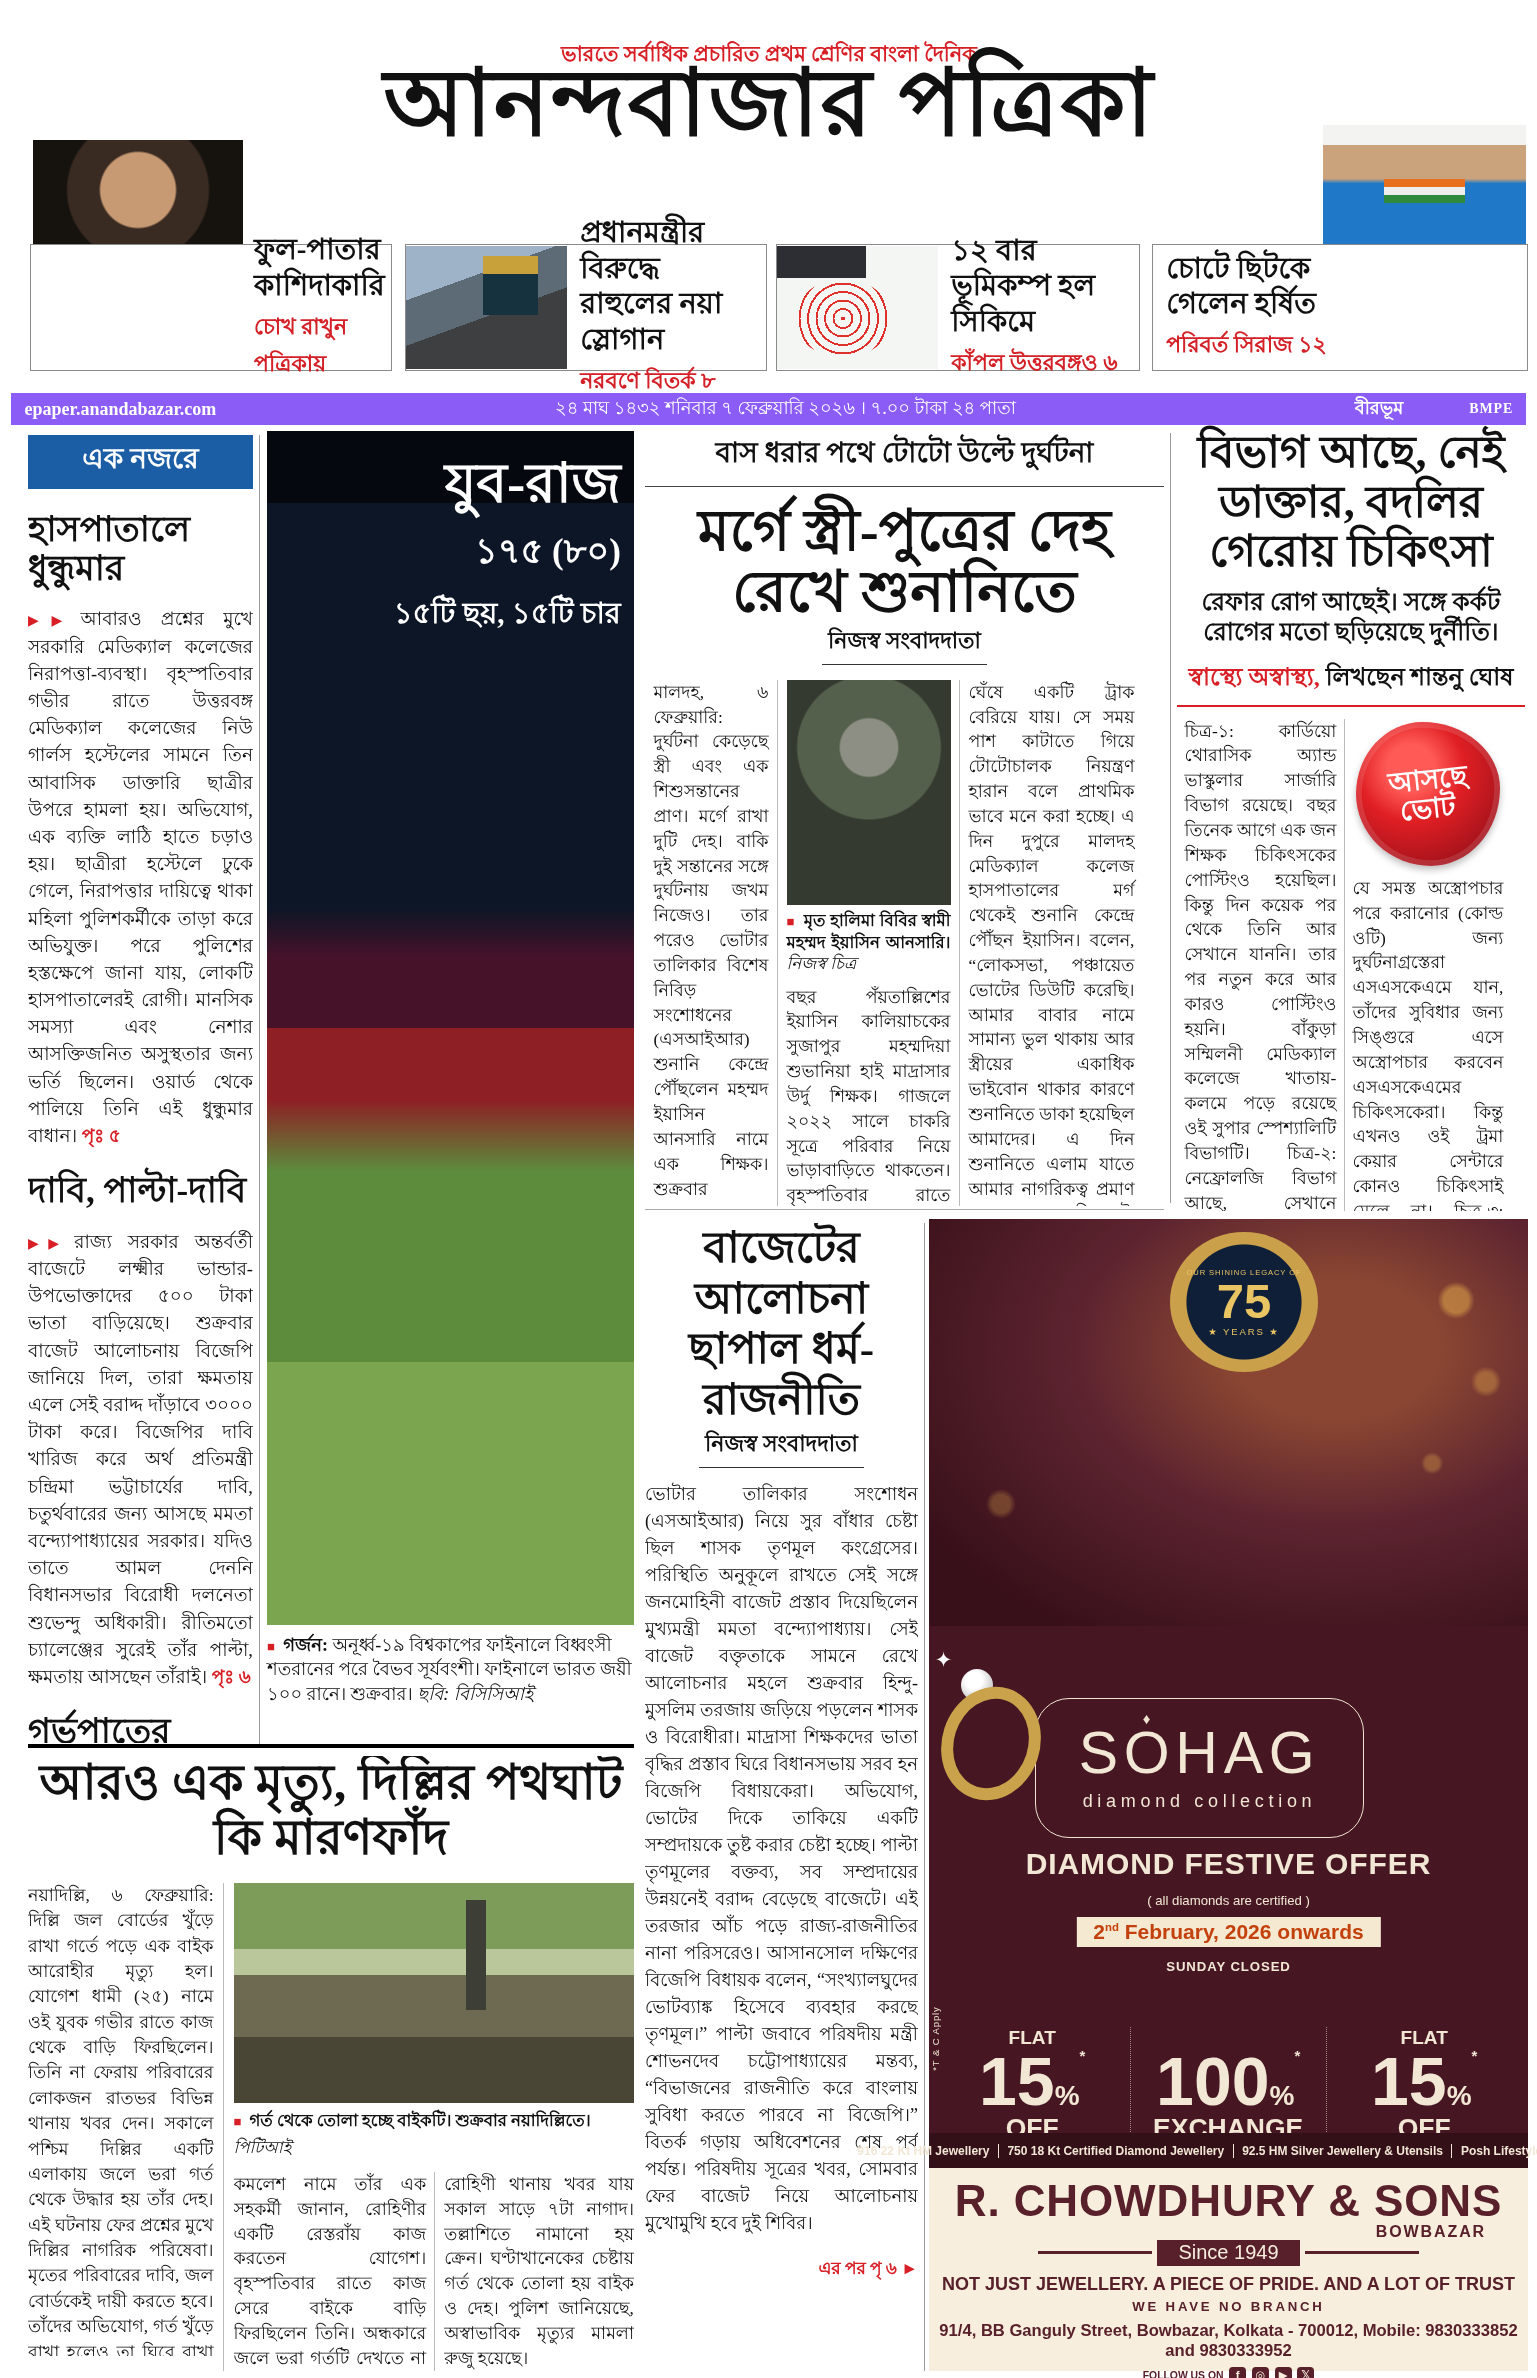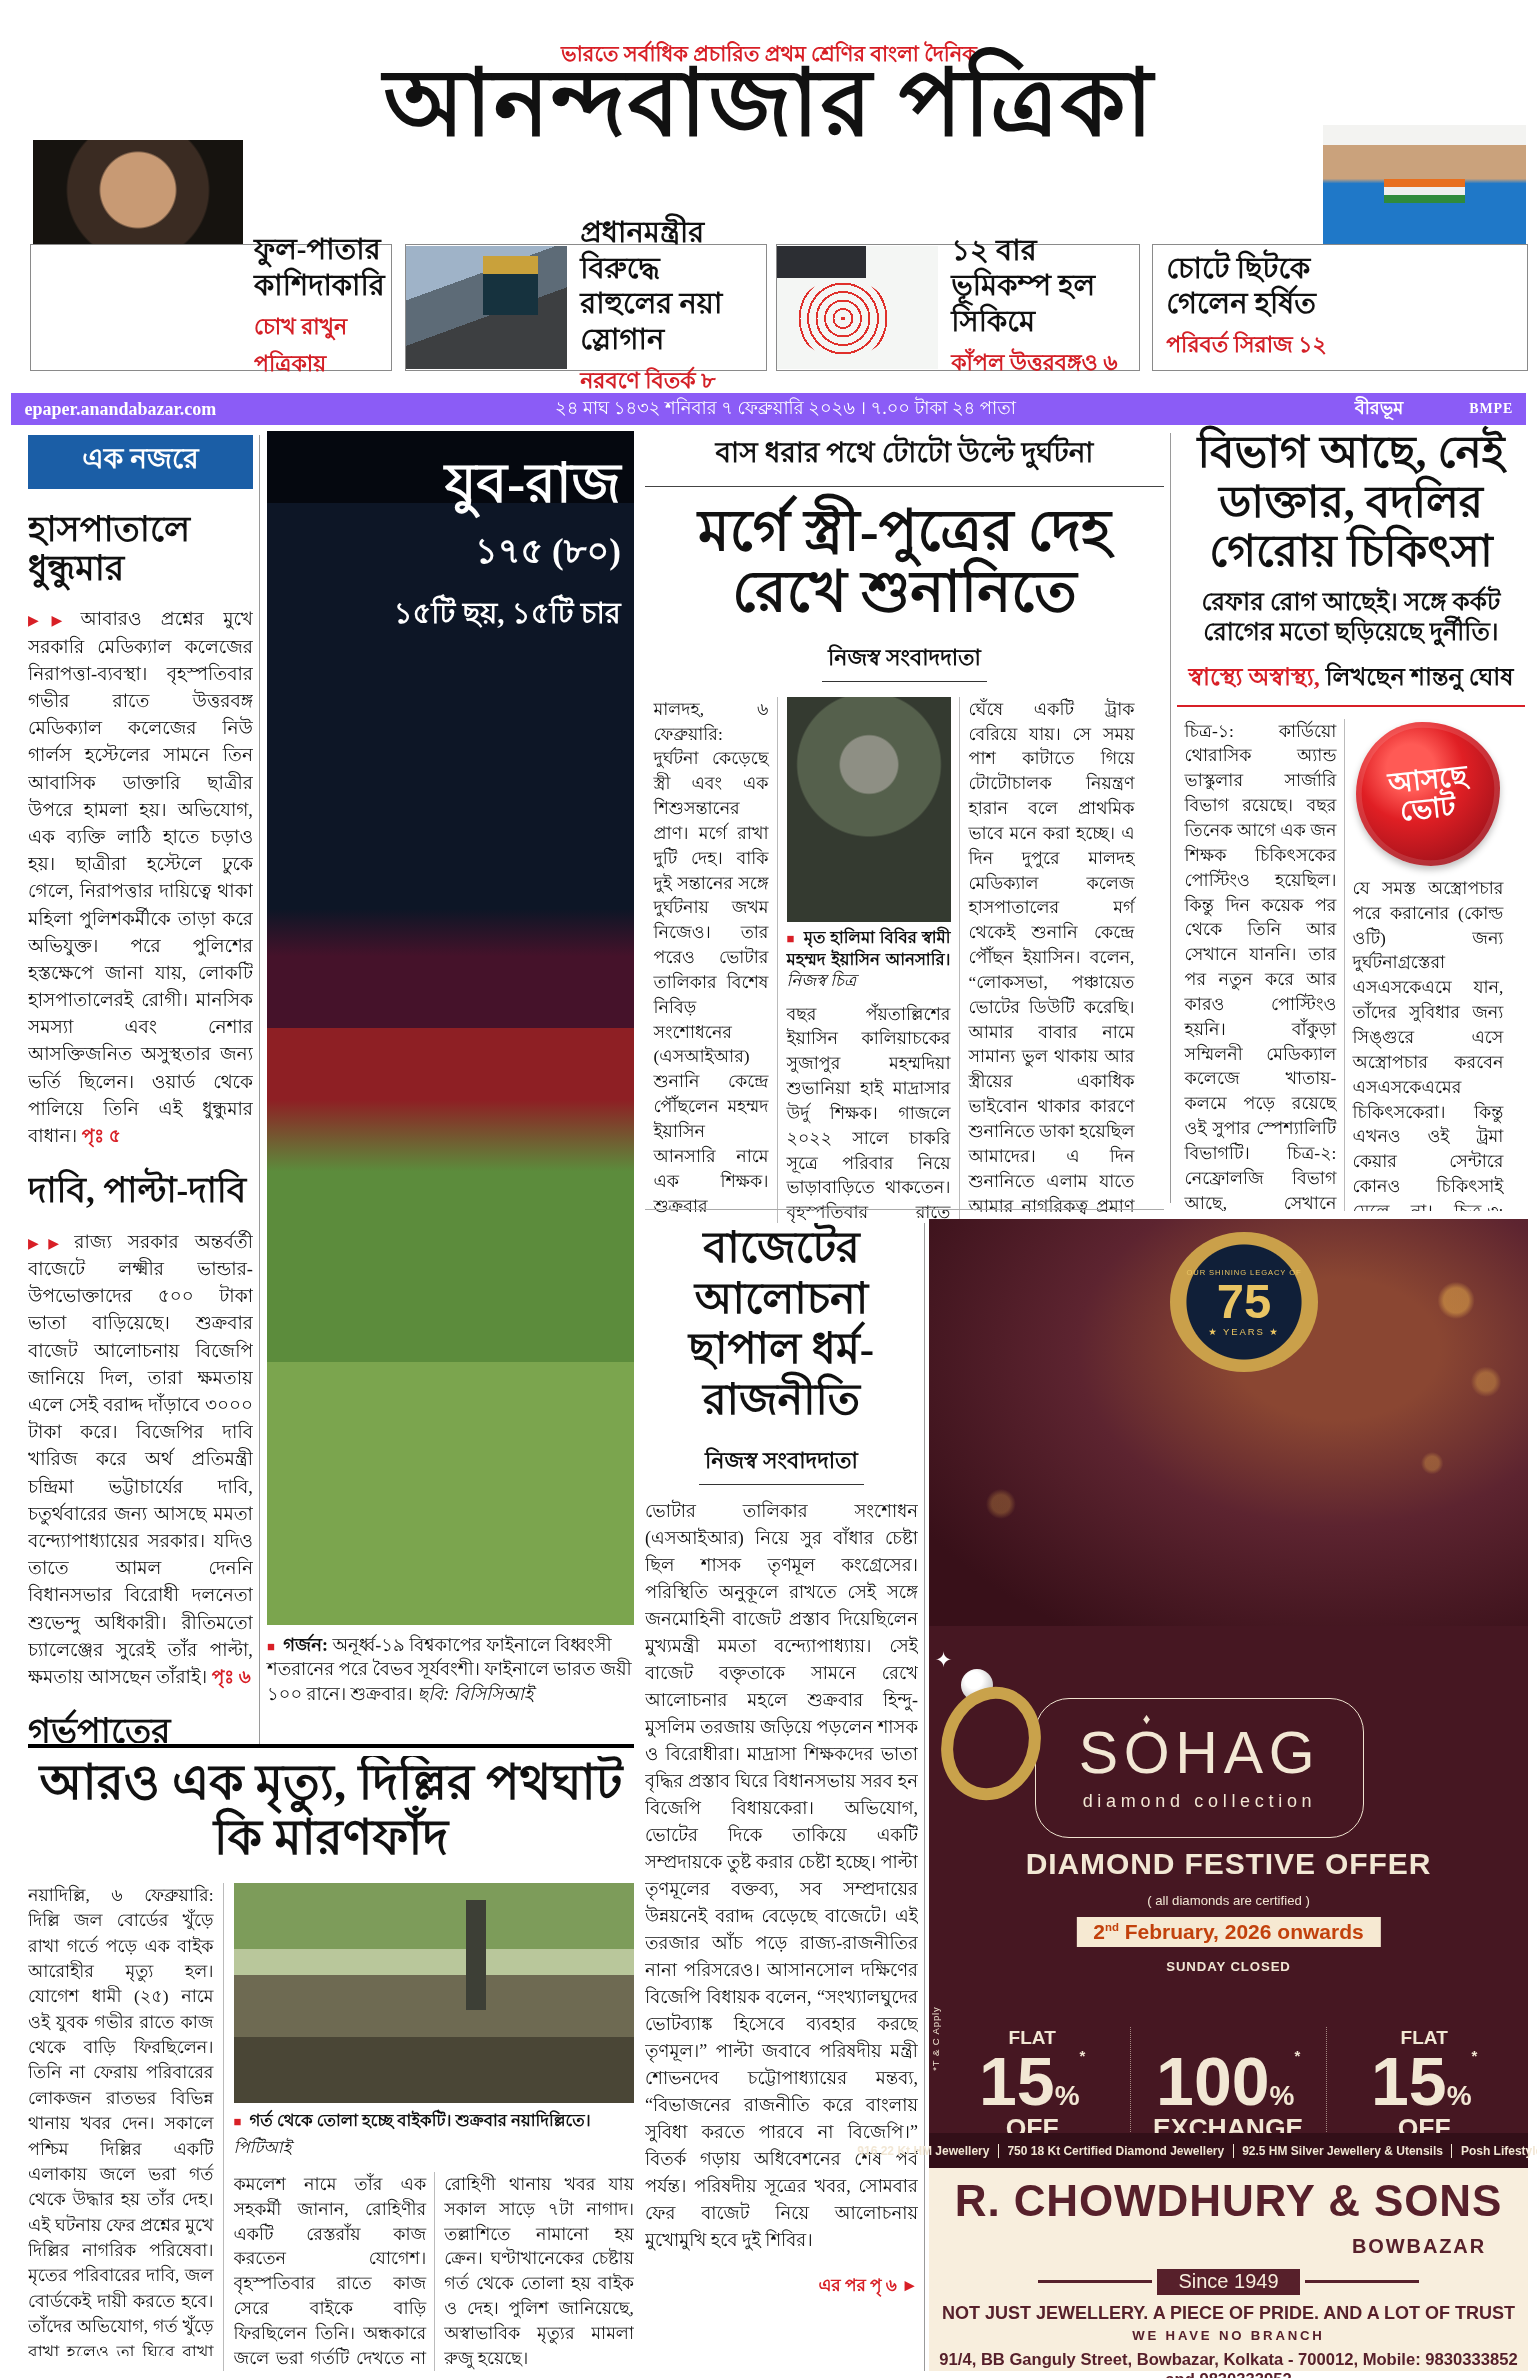--- a/index.html
+++ b/index.html
@@ -69,21 +69,21 @@
   .lead-t3{font-size:29px;font-weight:700;margin-top:7.6px;}
   .lead-cap{left:267px;top:1633px;width:367px;font-size:18px;line-height:1.35;}
   .capsq{color:#d81f26;font-size:13.2px;margin-right:3.8px;}
   .cap-b{font-weight:700;}
   .cap-i{font-style:italic;}
 
   
   .center{left:645px;top:431px;width:519px;}
   .kicker{font-size:28px;font-weight:700;text-align:center;border-bottom:1.9px solid #444;padding-bottom:7.6px;}
   .c-head{font-size:57px;font-weight:700;text-align:center;line-height:1.08;margin-top:13.2px;}
-  .byline{font-size:22px;font-weight:700;text-align:center;margin-top:17px;}
+  .byline{font-size:22px;font-weight:700;text-align:center;}
   .byline span{display:inline-block;border-bottom:1.9px solid #333;padding:0 5.7px 3.8px;}
   .c-body{display:grid;grid-template-columns:132px 182px 184px;column-gap:0;margin-top:15px;height:526px;overflow:hidden;}
   .c-col{font-size:17.5px;line-height:1.42;text-align:justify;padding:0 8.5px;}
   .c-col + .c-col{border-left:0.9px solid #bbb;}
   .c-photo{width:100%;height:225px;background:
       radial-gradient(circle at 50% 30%,#8e8f84 0 16%,#55604c 17% 40%,#343a30 41% 100%);}
   .c-pcap{font-size:16.6px;line-height:1.3;margin:5.7px 0 9.5px;}
   .more{color:#d81f26;font-weight:700;text-align:right;font-size:17px;}
 
   
@@ -161,21 +161,21 @@
   .of-num .pct{font-size:28px;}
   .of-num .st{font-size:15px;vertical-align:top;}
   .of-mid{font-size:26.5px;font-weight:700;line-height:1;margin-top:1.9px;}
   .of-sub{font-size:12.3px;font-weight:700;margin-top:5.7px;line-height:1.25;}
   .ad-tnc{position:absolute;left:-26.5px;top:814px;transform:rotate(-90deg);font-size:9.5px;letter-spacing:0.9px;}
   .ad-cats{position:absolute;left:0;top:914px;width:100%;height:35px;background:#330f18;display:flex;align-items:center;justify-content:center;font-size:12px;font-weight:700;}
   .ad-cats span{padding:0 8.5px;white-space:nowrap;}
   .ad-cats span + span{border-left:1.9px solid #f2e7d4;}
   .ad-foot{position:absolute;left:0;top:949px;width:100%;height:203px;background:#f8eedd;color:#57202b;text-align:center;}
   .af-name{font-size:44px;font-weight:700;letter-spacing:0.9px;line-height:1;margin-top:11.4px;font-stretch:condensed;}
-  .af-bow{font-size:20px;font-weight:700;letter-spacing:1.9px;text-align:right;width:86%;margin:12px auto;}
+  .af-bow{font-size:16px;font-weight:700;letter-spacing:1.9px;text-align:right;width:86%;margin:0 auto;}
   .af-since{display:flex;align-items:center;justify-content:center;margin-top:-1.9px;}
   .af-since .ln{flex:0 0 114px;height:2.8px;background:#57202b;}
   .af-since .bx{background:#57202b;color:#f8eedd;font-size:20px;padding:1.9px 21px;margin:0 5.7px;}
   .af-t1{font-size:18px;font-weight:700;margin-top:7.6px;}
   .af-t2{font-size:13.2px;font-weight:700;letter-spacing:2.8px;margin-top:3.8px;}
   .af-addr{font-size:16.6px;font-weight:700;margin-top:7.6px;}
   .af-follow{font-size:10.4px;font-weight:700;margin-top:5.7px;display:flex;align-items:center;justify-content:center;gap:5.7px;}
   .soc{display:inline-flex;width:17px;height:17px;border-radius:3.8px;background:#57202b;color:#f8eedd;
       align-items:center;justify-content:center;font-size:11.4px;font-weight:700;}
 </style>

